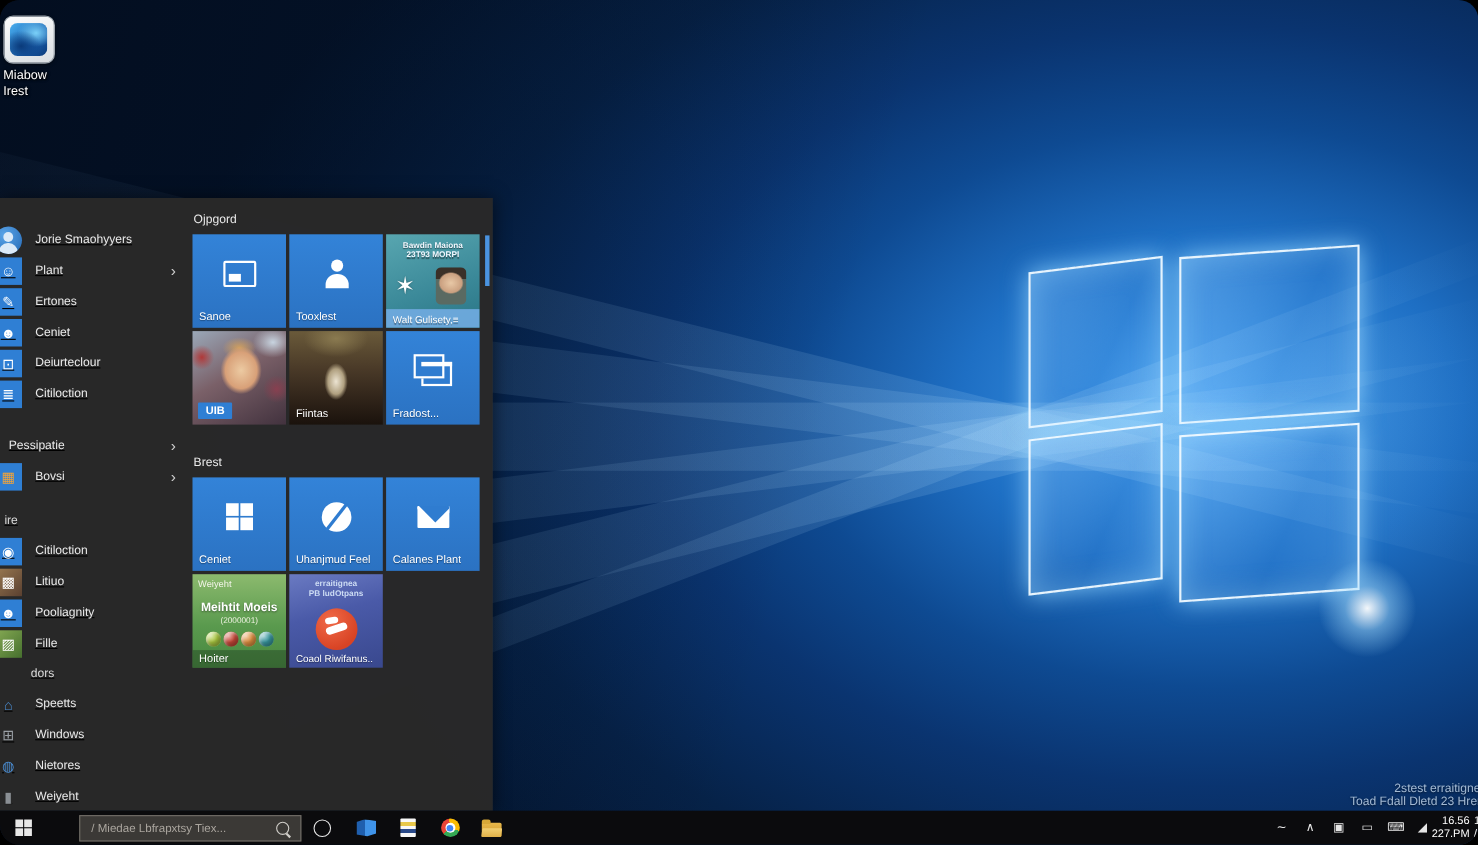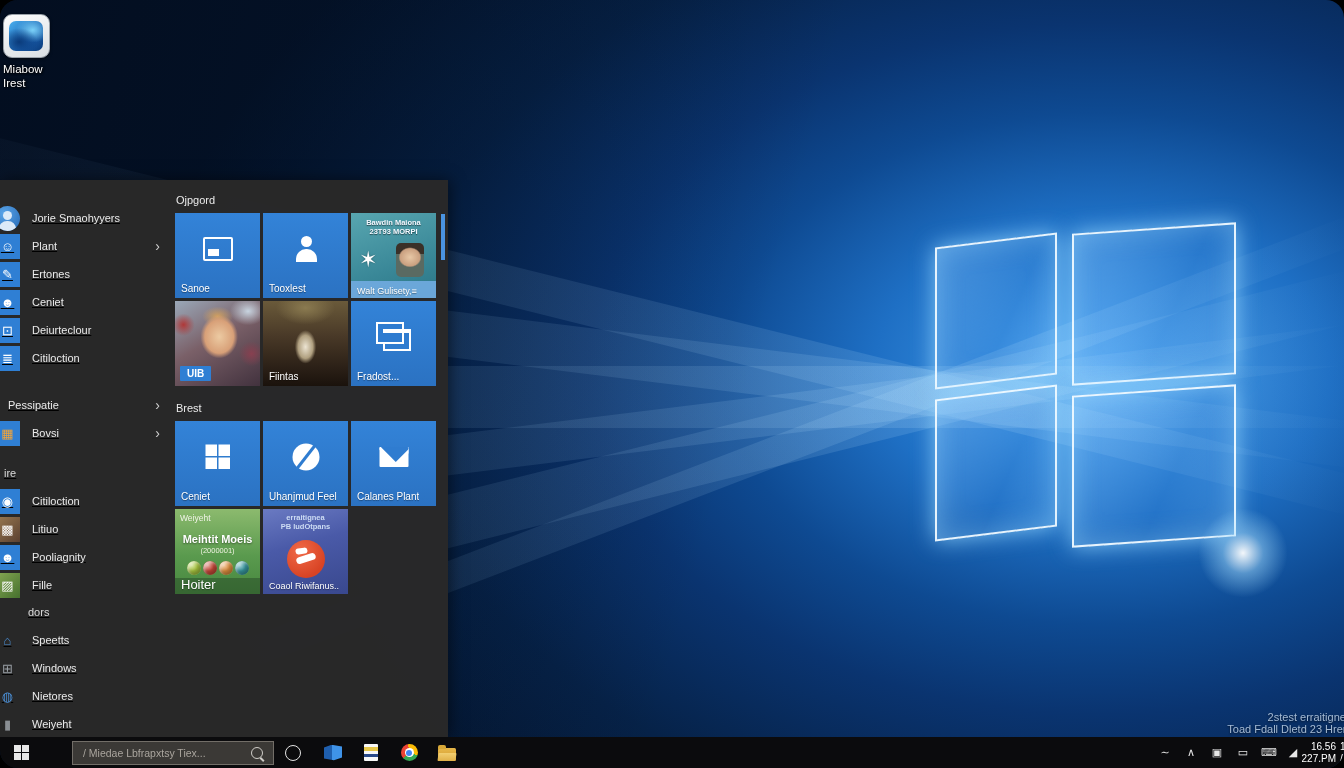--- a/index.html
+++ b/index.html
@@ -60,21 +60,21 @@
     margin-left:-5px;margin-right:12px;flex:none;position:relative;overflow:hidden;}
   .avatar:before{content:"";position:absolute;left:8px;top:5px;width:9px;height:9px;border-radius:50%;background:#dceaf8;}
   .avatar:after{content:"";position:absolute;left:4px;top:15px;width:17px;height:12px;border-radius:8px 8px 0 0;background:#dceaf8;}
   .menu-label{font-size:11px;color:#eaeaea;white-space:nowrap;}
   .menu-chevron{position:absolute;right:12px;font-size:14px;color:#cfcfcf;line-height:1;}
   .letter-row{height:20px;display:flex;align-items:center;padding-left:4px;font-size:11px;color:#dadada;}
   .group-row .menu-label{padding-left:8px;}
   
   .tilearea{position:absolute;left:175px;top:0;width:270px;padding-top:14px;}
   .group-header{font-size:11px;color:#eaeaea;height:12px;margin:0 0 7px 1px;}
-  .tile-group2{margin-top:16px;}
+  .tile-group2{margin-top:29px;}
   .tilegrid{display:grid;grid-template-columns:repeat(3,85px);gap:3px;}
   .tile{width:85px;height:85px;position:relative;overflow:hidden;color:#fff;cursor:default;}
   .tile.blue{background:linear-gradient(180deg,#3383d8,#2b72c2);}
   .tile-label{position:absolute;left:6px;bottom:4px;font-size:10px;color:#fff;white-space:nowrap;
     max-width:76px;overflow:hidden;text-shadow:0 1px 1px rgba(0,0,0,0.4);}
   .tile-icn{position:absolute;left:50%;top:42%;transform:translate(-50%,-50%);}
   
   .i-frame{width:26px;height:20px;border:2px solid #fff;border-radius:2px;position:relative;}
   .i-frame:after{content:"";position:absolute;left:3px;bottom:3px;width:11px;height:7px;background:#fff;}
   .i-person{width:30px;height:26px;position:relative;}
@@ -119,21 +119,21 @@
       linear-gradient(180deg,#6a5a3a 0%, #4a3a28 40%, #2a1f16 80%, #1a120c 100%);}
   
   .tile.game{background:linear-gradient(180deg,#8cba6e 0%, #5a9a4e 55%, #47873f 100%);}
   .game-corner{position:absolute;left:5px;top:4px;font-size:8.5px;color:#f2f4e8;}
   .game-title{position:absolute;left:0;top:24px;width:100%;text-align:center;font-size:11px;font-weight:bold;
     color:#fff;text-shadow:0 1px 2px rgba(0,0,0,0.45);}
   .game-sub{position:absolute;left:0;top:37px;width:100%;text-align:center;font-size:7.5px;color:#eef2e0;}
   .balls{position:absolute;left:50%;top:52px;transform:translateX(-50%);display:flex;gap:2px;}
   .ball{width:14px;height:14px;border-radius:50%;box-shadow:inset -2px -3px 4px rgba(0,0,0,0.35), inset 2px 2px 3px rgba(255,255,255,0.6);}
   .game-strip{position:absolute;left:0;bottom:0;width:100%;height:16px;background:rgba(36,64,36,0.45);}
-  .game-strip .tile-label{bottom:2px;font-size:13px;text-align:center;}
+  .game-strip .tile-label{bottom:2px;font-size:10px;text-align:center;}
   
   .tile.promo{background:linear-gradient(165deg,#6a7ac2 0%, #4a5aa8 42%, #39488e 100%);}
   .promo-top{position:absolute;left:0;top:4px;width:100%;text-align:center;font-size:7.5px;line-height:9px;
     color:#cddcf4;font-weight:bold;}
   .promo-circle{position:absolute;left:50%;top:44px;transform:translate(-50%,-50%) translateY(6px);
     width:38px;height:38px;border-radius:50%;background:radial-gradient(circle at 35% 30%, #f06a48, #d84324 72%);}
   .promo-mark{position:absolute;left:9px;top:15px;width:20px;height:7px;border-radius:4px;background:#fff;transform:rotate(-18deg);}
   .promo-mark:after{content:"";position:absolute;left:2px;top:-8px;width:12px;height:6px;border-radius:3px;background:#fff;transform:rotate(10deg);}
   .promo .tile-label{bottom:3px;font-size:9px;}
   .scrollthumb{position:absolute;right:3px;top:34px;width:4px;height:46px;background:#4a93e0;}

